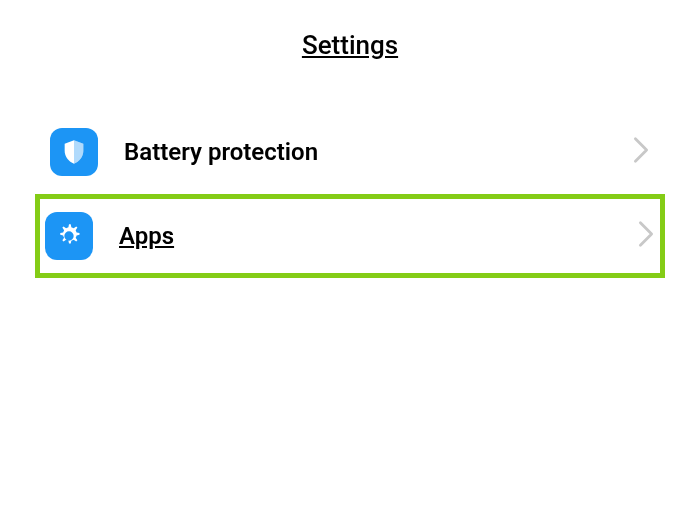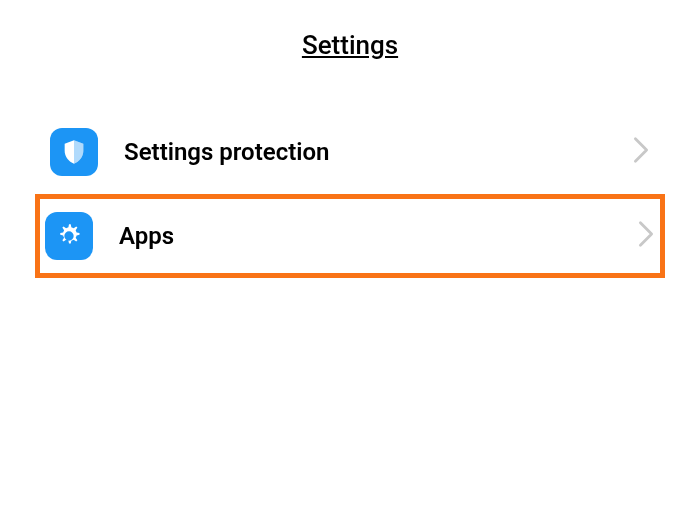--- a/index.html
+++ b/index.html
@@ -28,23 +28,24 @@
       padding: 0 40px;
     }
     .settings-item {
       display: flex;
       align-items: center;
       padding: 18px 10px;
       cursor: pointer;
       position: relative;
     }
     .settings-item.highlighted {
-      border: 5px solid #f97316;
+      border: 5px solid #84cc16;
       padding: 13px 5px;
       margin: 0 -5px;
+      text-decoration: underline;
     }
     .item-icon {
       width: 48px;
       height: 48px;
       border-radius: 12px;
       display: flex;
       align-items: center;
       justify-content: center;
       flex-shrink: 0;
     }
@@ -78,21 +79,21 @@
 
 <div class="settings-list">
 
   <div class="settings-item">
     <div class="item-icon icon-blue">
       <svg width="28" height="28" viewBox="0 0 24 24" fill="none">
         <path d="M12 2 L20 5 L20 11 C20 16 16.5 20.5 12 22 C7.5 20.5 4 16 4 11 L4 5 Z" fill="#ffffff"></path>
         <path d="M12 2 L12 22 C16.5 20.5 20 16 20 11 L20 5 Z" fill="#1c95f5" opacity="0.35"></path>
       </svg>
     </div>
-    <div class="item-label">Settings protection</div>
+    <div class="item-label">Battery protection</div>
     <div class="chevron">
       <svg width="18" height="28" viewBox="0 0 12 20" fill="none">
         <path d="M2 2 L10 10 L2 18" stroke="#c8c8c8" stroke-width="2" stroke-linecap="round" stroke-linejoin="round"></path>
       </svg>
     </div>
   </div>
 
 
   <div class="settings-item highlighted">
     <div class="item-icon icon-blue">

